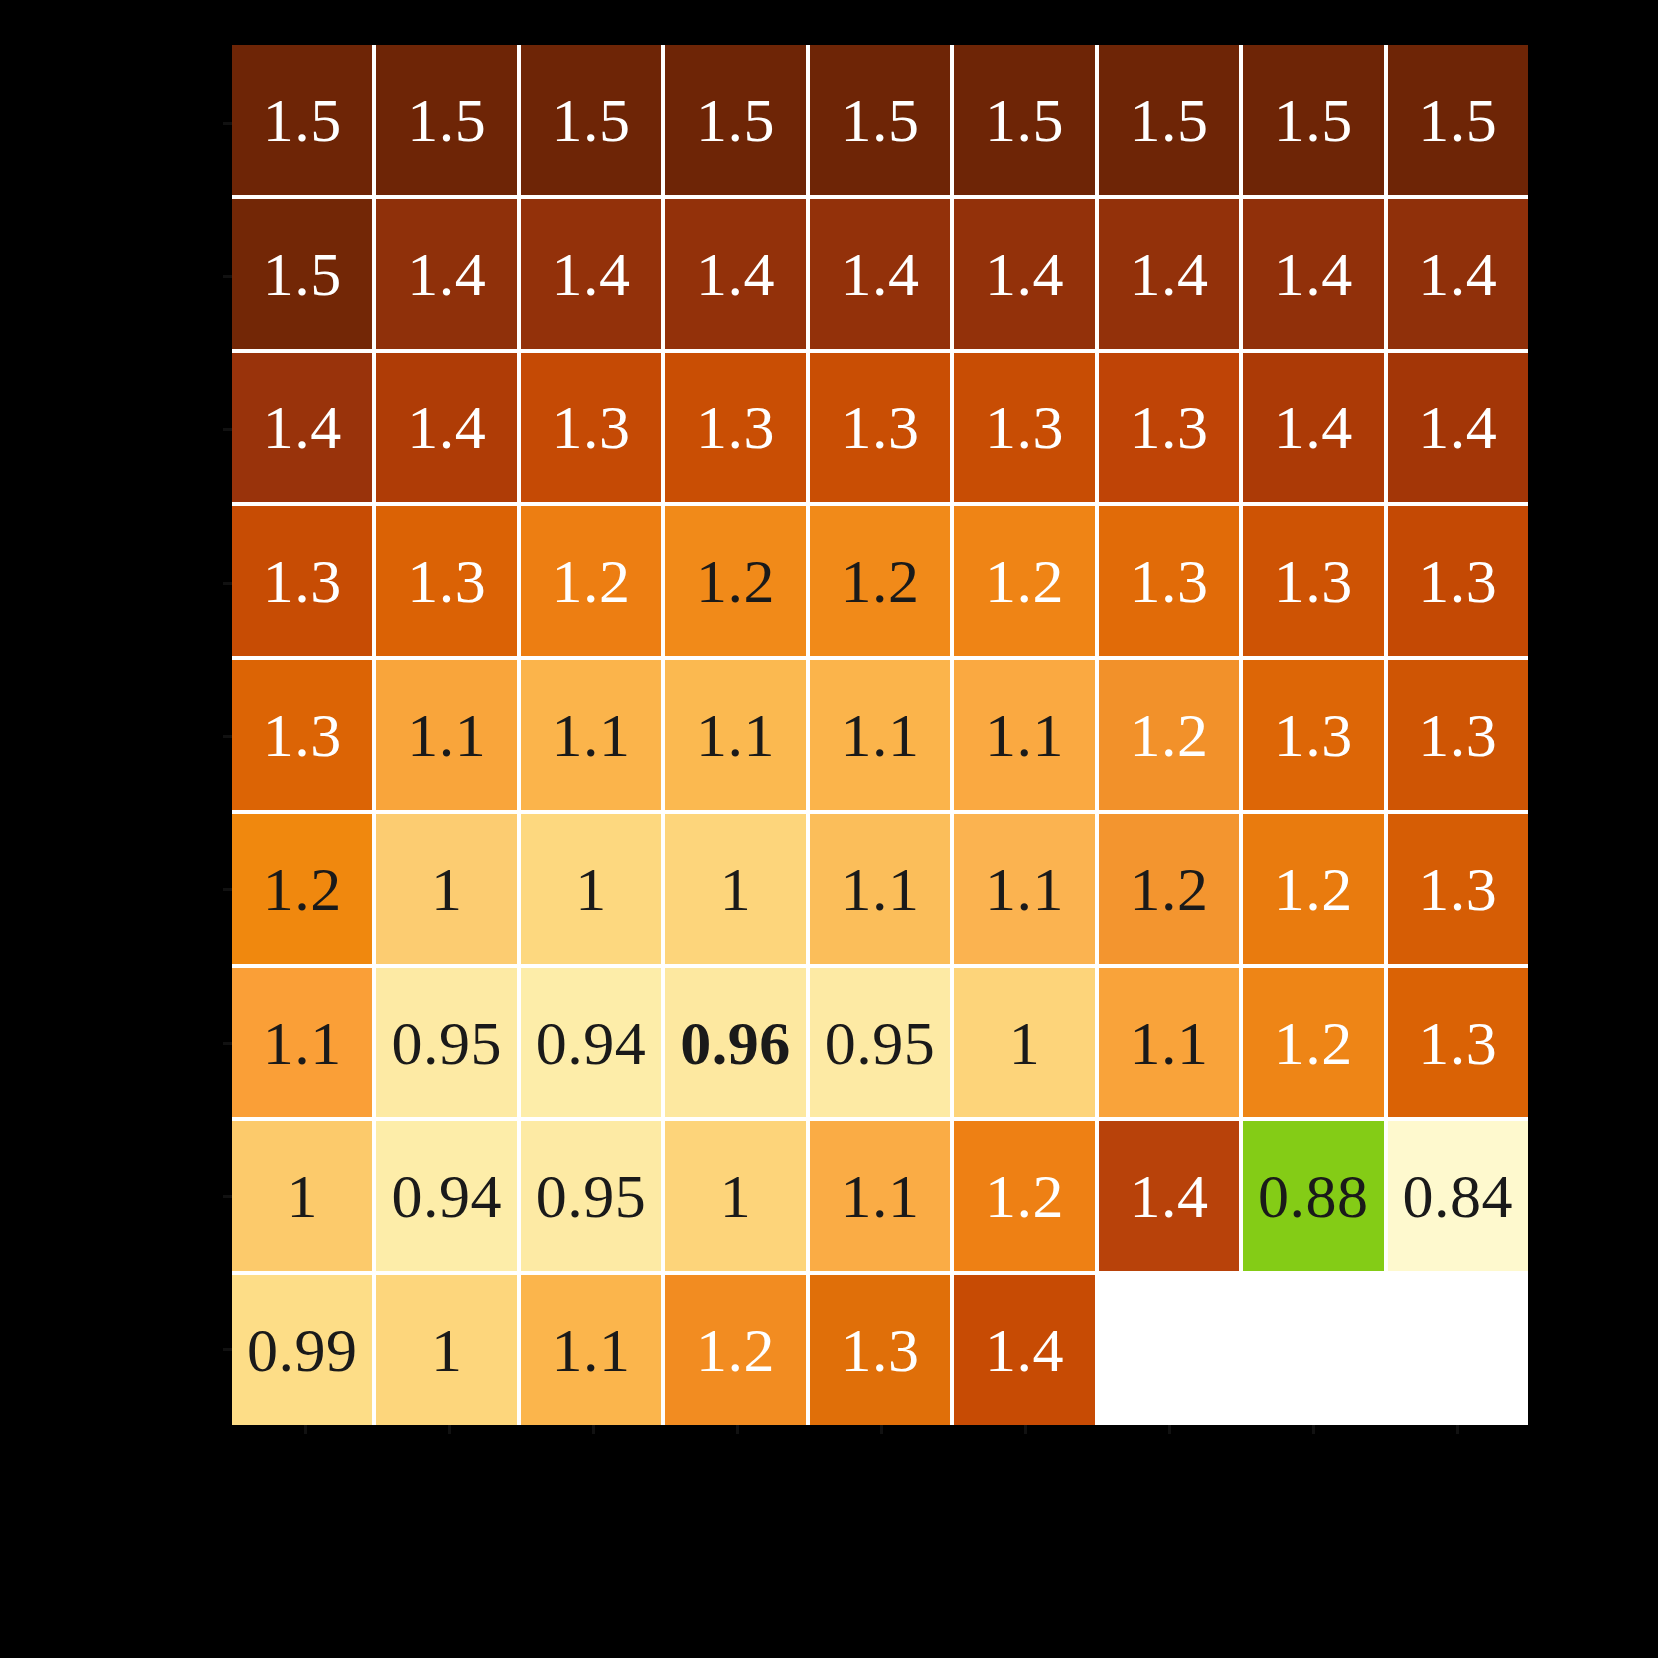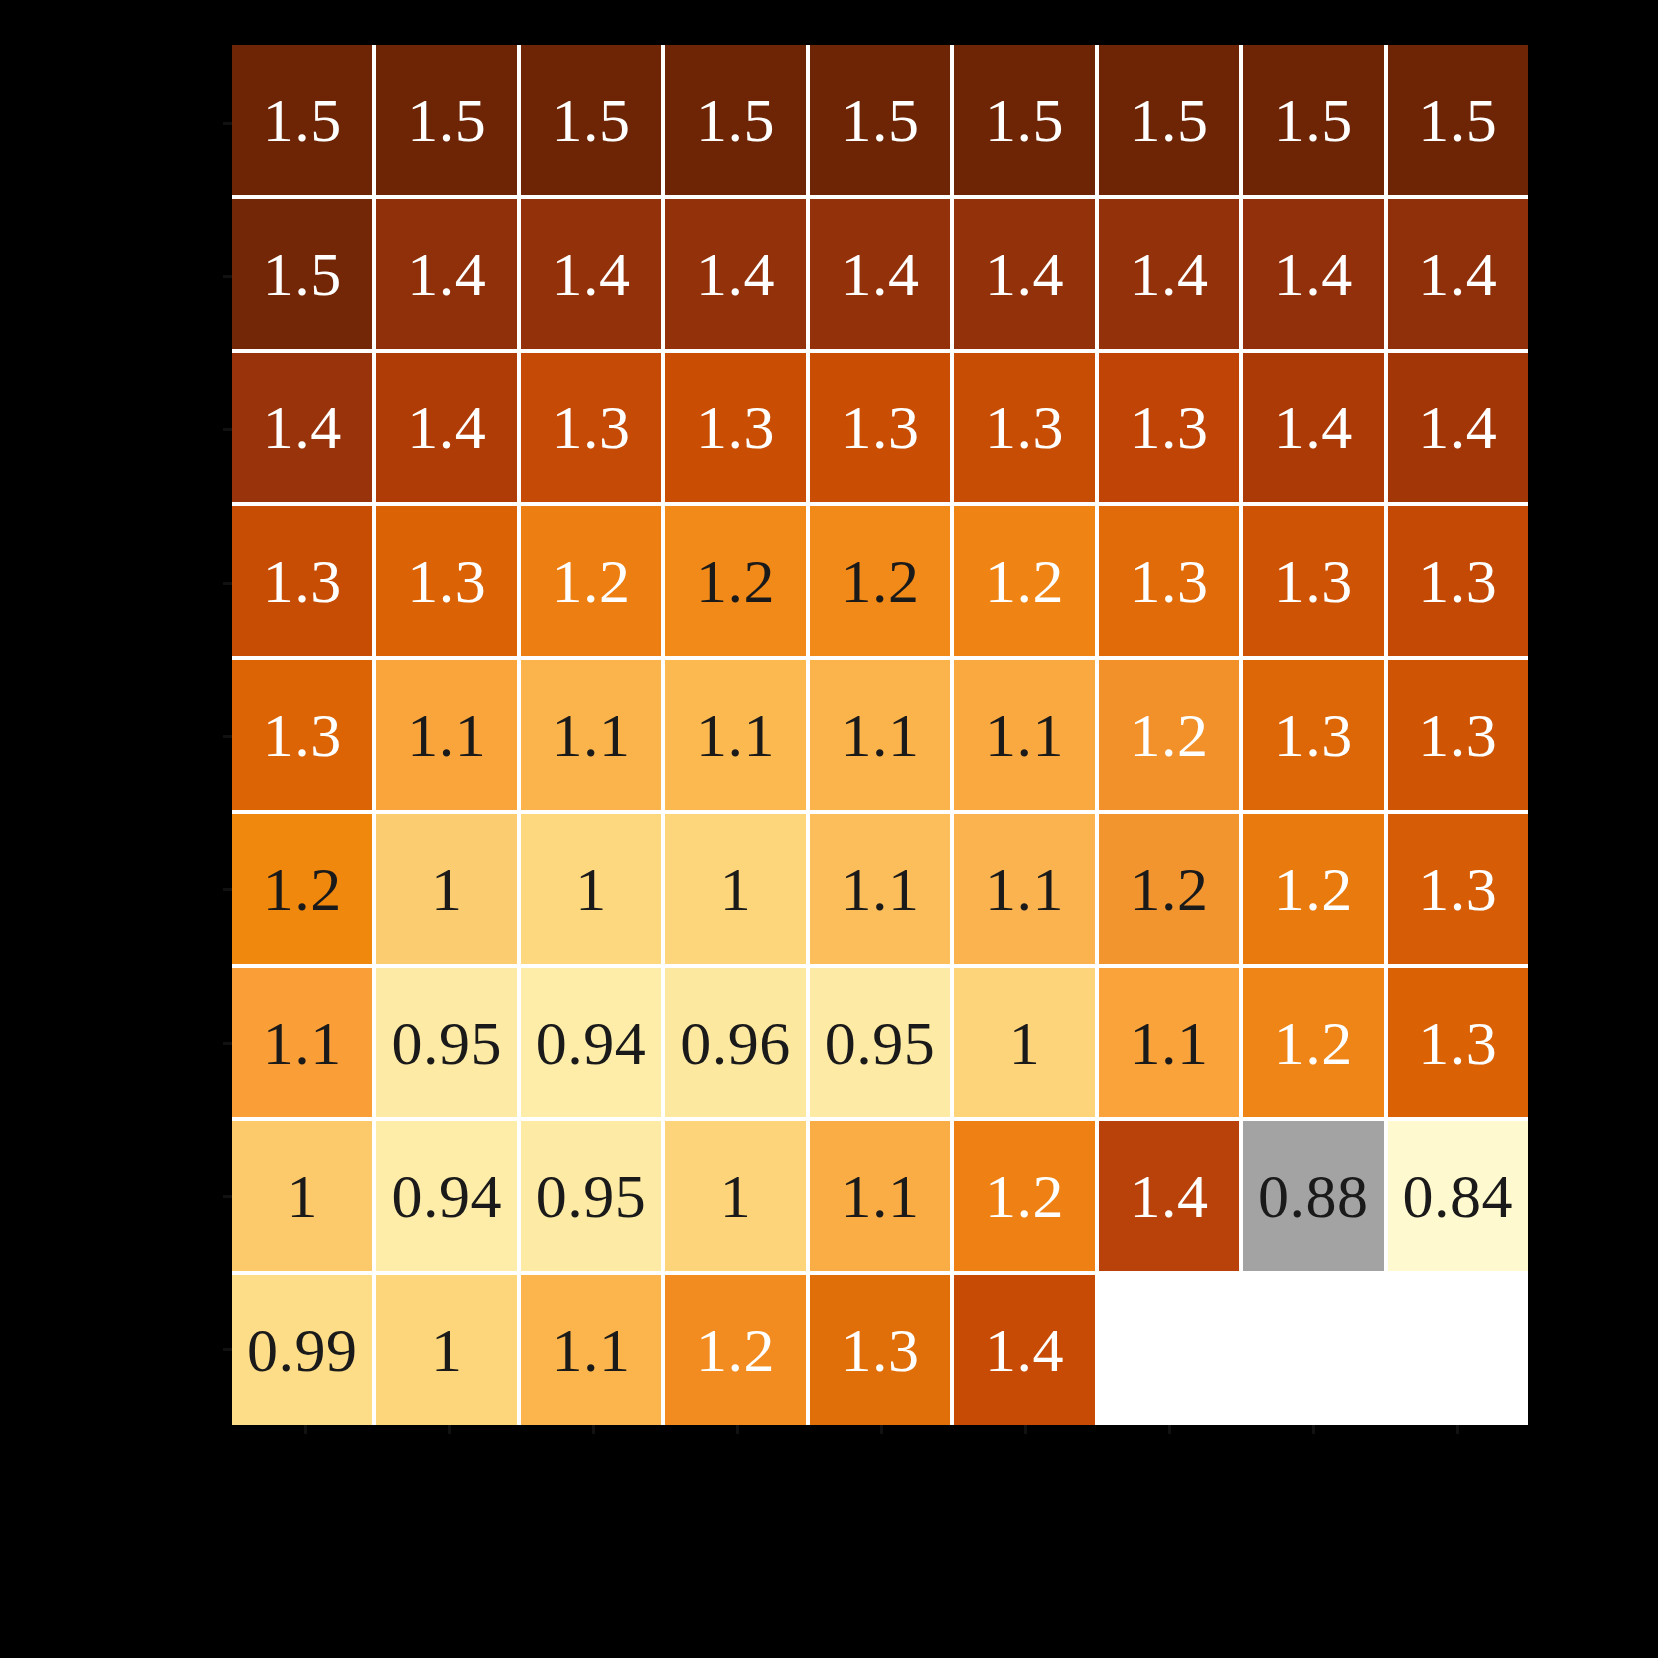--- a/index.html
+++ b/index.html
@@ -146,34 +146,34 @@
         <div class="hm-cell" style="background: rgb(253, 216, 127); color: rgb(26, 26, 26);">1</div>
         <div class="hm-cell" style="background: rgb(253, 213, 123); color: rgb(26, 26, 26);">1</div>
         <div class="hm-cell" style="background: rgb(251, 190, 90); color: rgb(26, 26, 26);">1.1</div>
         <div class="hm-cell" style="background: rgb(251, 179, 80); color: rgb(26, 26, 26);">1.1</div>
         <div class="hm-cell" style="background: rgb(243, 149, 47); color: rgb(26, 26, 26);">1.2</div>
         <div class="hm-cell" style="background: rgb(233, 123, 14); color: rgb(255, 255, 255);">1.2</div>
         <div class="hm-cell" style="background: rgb(214, 93, 5); color: rgb(255, 255, 255);">1.3</div>
         <div class="hm-cell" style="background: rgb(250, 159, 55); color: rgb(26, 26, 26);">1.1</div>
         <div class="hm-cell" style="background: rgb(253, 234, 164); color: rgb(26, 26, 26);">0.95</div>
         <div class="hm-cell" style="background: rgb(253, 237, 169); color: rgb(26, 26, 26);">0.94</div>
-        <div class="hm-cell" style="background: rgb(253, 232, 160); color: rgb(26, 26, 26);">0.96</div>
+        <div class="hm-cell" style="background: rgb(253, 232, 160); color: rgb(26, 26, 26); font-weight: bold;">0.96</div>
         <div class="hm-cell" style="background: rgb(253, 234, 164); color: rgb(26, 26, 26);">0.95</div>
         <div class="hm-cell" style="background: rgb(253, 212, 122); color: rgb(26, 26, 26);">1</div>
         <div class="hm-cell" style="background: rgb(249, 163, 58); color: rgb(26, 26, 26);">1.1</div>
         <div class="hm-cell" style="background: rgb(238, 133, 22); color: rgb(255, 255, 255);">1.2</div>
         <div class="hm-cell" style="background: rgb(218, 98, 5); color: rgb(255, 255, 255);">1.3</div>
         <div class="hm-cell" style="background: rgb(252, 202, 107); color: rgb(26, 26, 26);">1</div>
         <div class="hm-cell" style="background: rgb(253, 237, 169); color: rgb(26, 26, 26);">0.94</div>
         <div class="hm-cell" style="background: rgb(253, 234, 164); color: rgb(26, 26, 26);">0.95</div>
         <div class="hm-cell" style="background: rgb(253, 212, 122); color: rgb(26, 26, 26);">1</div>
         <div class="hm-cell" style="background: rgb(250, 172, 69); color: rgb(26, 26, 26);">1.1</div>
         <div class="hm-cell" style="background: rgb(238, 128, 20); color: rgb(255, 255, 255);">1.2</div>
         <div class="hm-cell" style="background: rgb(184, 66, 10); color: rgb(255, 255, 255);">1.4</div>
-        <div class="hm-cell" style="background: #a3a3a3; color: rgb(26, 26, 26);">0.88</div>
+        <div class="hm-cell" style="background: #84cc16; color: rgb(26, 26, 26);">0.88</div>
         <div class="hm-cell" style="background: rgb(254, 249, 206); color: rgb(26, 26, 26);">0.84</div>
         <div class="hm-cell" style="background: rgb(253, 221, 135); color: rgb(26, 26, 26);">0.99</div>
         <div class="hm-cell" style="background: rgb(253, 214, 124); color: rgb(26, 26, 26);">1</div>
         <div class="hm-cell" style="background: rgb(251, 181, 76); color: rgb(26, 26, 26);">1.1</div>
         <div class="hm-cell" style="background: rgb(242, 140, 33); color: rgb(255, 255, 255);">1.2</div>
         <div class="hm-cell" style="background: rgb(224, 111, 9); color: rgb(255, 255, 255);">1.3</div>
         <div class="hm-cell" style="background: rgb(199, 75, 4); color: rgb(255, 255, 255);">1.4</div>
       </div>
   <div class="tick tick-y" style="top: 5.55556%;"></div>
       <div class="tick tick-y" style="top: 16.6667%;"></div>

